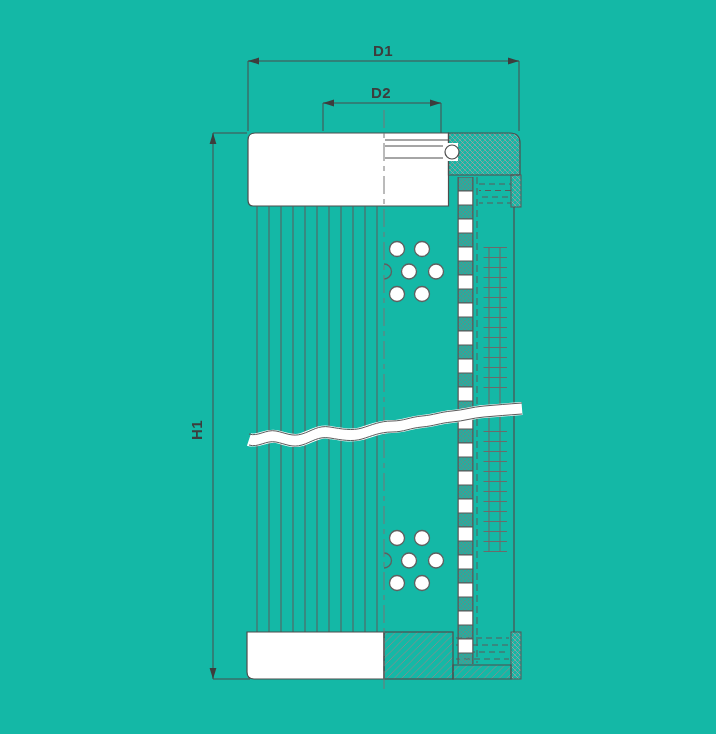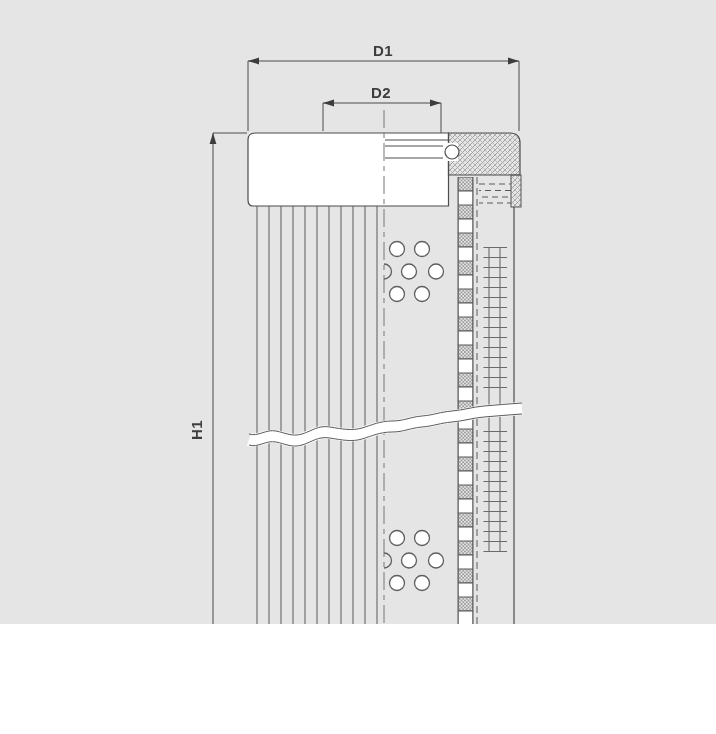--- a/index.html
+++ b/index.html
@@ -1,19 +1,19 @@
 <!DOCTYPE html>
 <html><head>
 <meta charset="utf-8">
 <style>
   html,body{margin:0;padding:0;background:#ffffff;}
   .canvas{
     position:relative;
-    width:716px;height:624px;
-    background:#e5e5e5;
+    width:716px;height:734px;
+    background:#14b8a6;
     font-family:"Liberation Sans", sans-serif;
     overflow:hidden;
   }
   svg{display:block;}
   .dim-label{
     font-family:"Liberation Sans", sans-serif;
     font-size:15px;
     font-weight:bold;
     fill:#3d3d3d;
     letter-spacing:0.5px;

